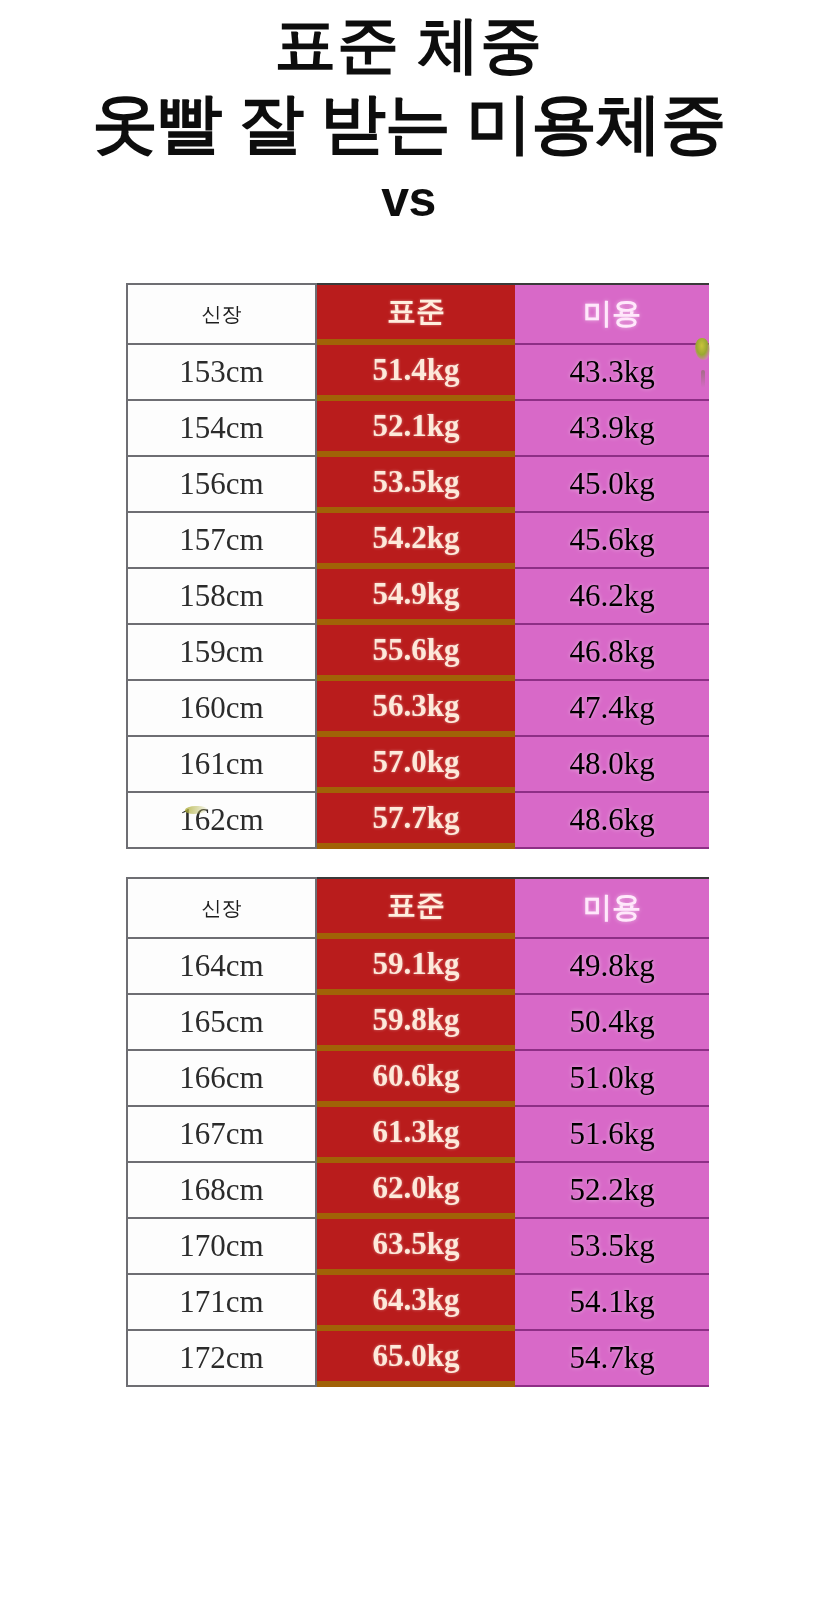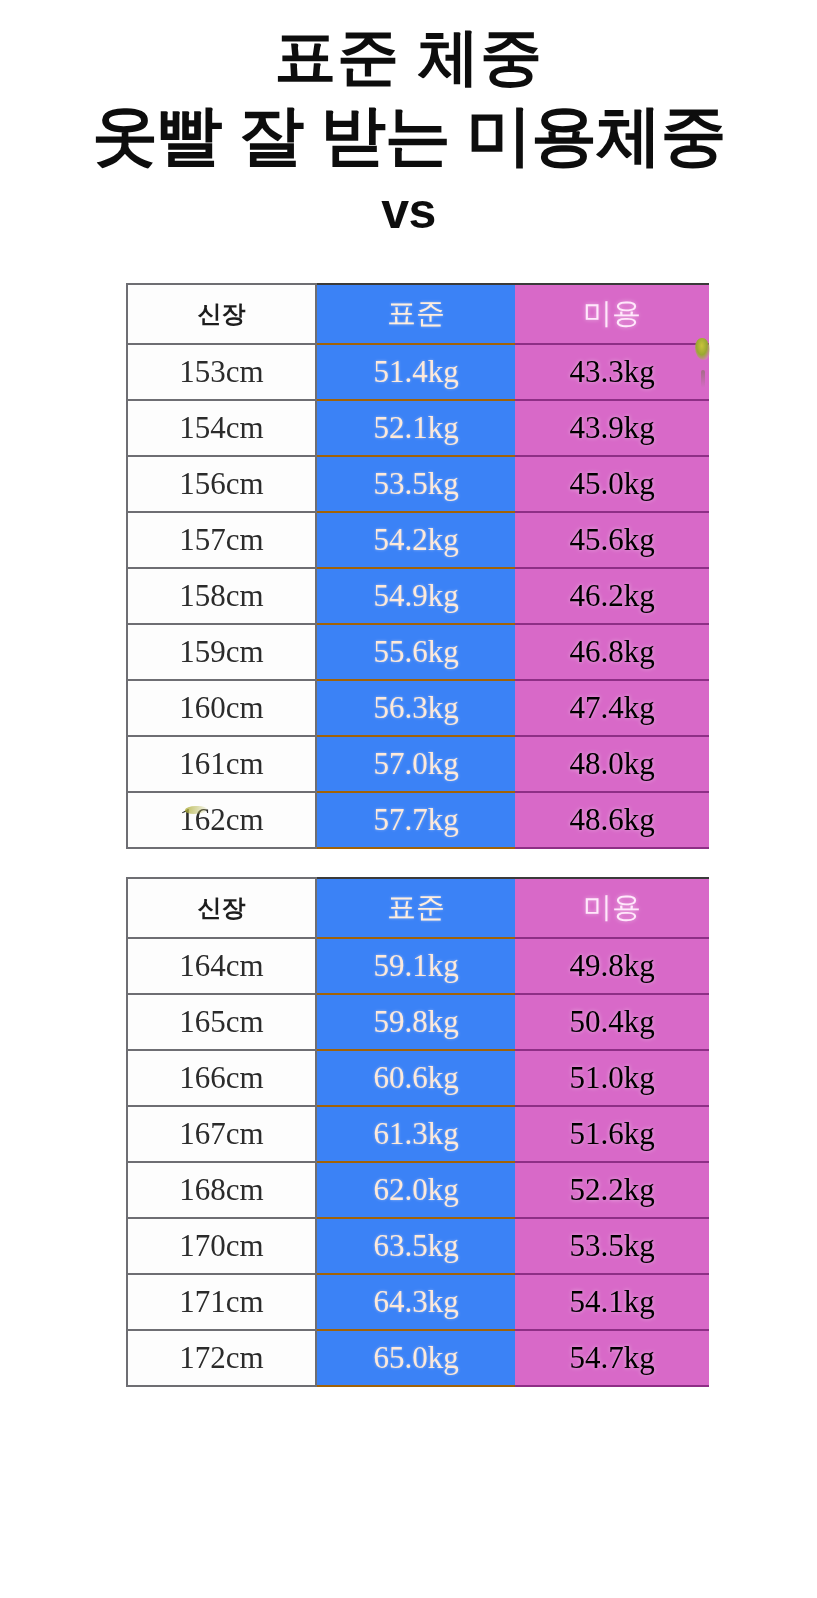--- a/index.html
+++ b/index.html
@@ -11,21 +11,21 @@
     width: 817px;
     height: 1598px;
     font-family: "Liberation Serif", "DejaVu Serif", serif;
     overflow: hidden;
     position: relative;
   }
 
   
   .title-block {
     width: 817px;
-    padding-top: 16px;
+    padding-top: 4px;
     text-align: center;
   }
   .title-line {
     font-family: "Liberation Sans", "DejaVu Sans", sans-serif;
     font-weight: 700;
     color: #0d0d0d;
     letter-spacing: 0.01em;
     line-height: 1.0;
     white-space: nowrap;
   }
@@ -66,43 +66,44 @@
     background: #fdfdfd;
     color: #2b2b2b;
     border: 2px solid #6e6e73;
     border-bottom-width: 2px;
     border-top-width: 0;
   }
   tr:first-child .cell-h { border-top-width: 2px; }
 
   
   .cell-s {
-    background: #3b82f6;
+    background: #b91c1c;
     color: #fde9da;
     border-top: 0;
-    border-bottom: 2px solid #a16207;
+    border-bottom: 6px solid #a16207;
     text-shadow: 0 0 3px rgba(255,255,255,0.45);
+    font-weight: bold;
   }
   tr:first-child .cell-s { border-top: 2px solid #3a3a3a; }
 
   
   .cell-b {
     background: #d869c8;
     color: #000000;
     border-top: 0;
     border-bottom: 2px solid #8e2f86;
     text-shadow: 0 0 4px rgba(255,255,255,0.5);
   }
-  tr:first-child .cell-b { border-top: 2px solid #3a3a3a; }
+  tr:first-child .cell-b { border-top: 2px solid #3a3a3a; font-weight: bold; }
 
   
   tr.hdr .cell-h {
     font-family: "Liberation Sans", "DejaVu Sans", sans-serif;
-    font-weight: 700;
-    font-size: 24px;
+    font-weight: 400;
+    font-size: 20px;
     color: #1d1d1d;
     height: 62px;
     margin-top: 46px;
   }
   tr.hdr .cell-s,
   tr.hdr .cell-b {
     font-size: 29px;
     height: 62px;
     color: #ffeede;
   }

